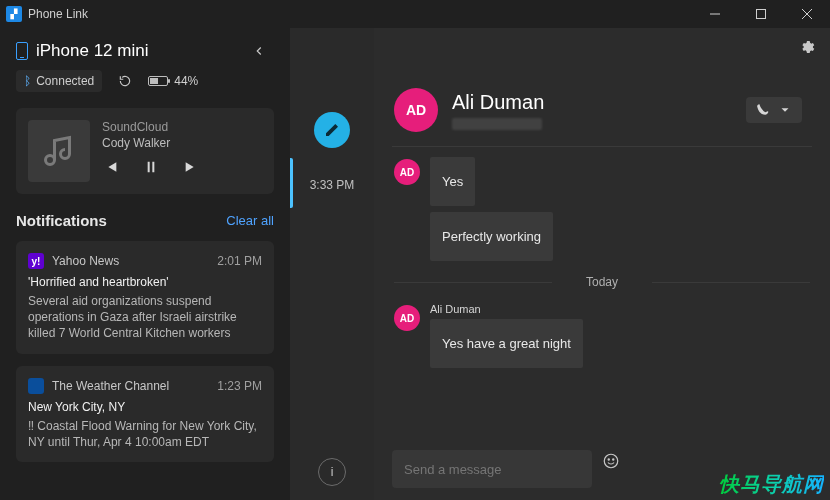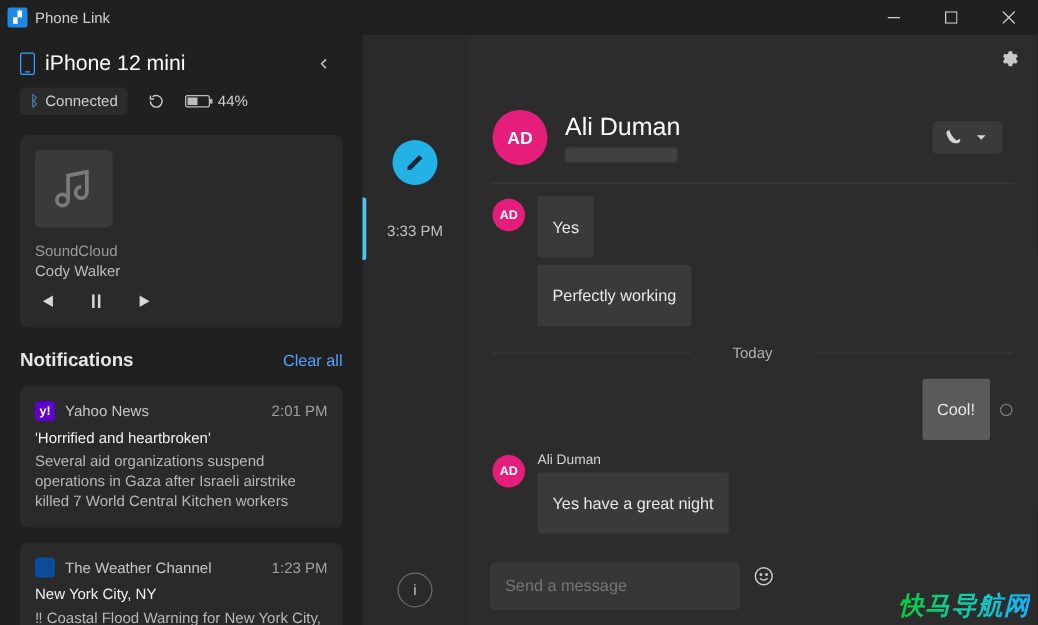--- a/index.html
+++ b/index.html
@@ -31,21 +31,21 @@
   .bt-chip { display:flex; align-items:center; gap:5px; background:rgba(255,255,255,0.05); border-radius:4px; padding:4px 8px;}
   .bt-glyph { font-size:12px; color:#5fb4ff; }
   .refresh-btn { width:22px; height:22px; display:flex; align-items:center; justify-content:center; }
   .battery { display:flex; align-items:center; gap:6px; }
   .battery-shell { width:20px; height:10px; border:1px solid #bdbdbd; border-radius:2px; position:relative; }
   .battery-shell::after{ content:""; position:absolute; right:-3px; top:2px; width:2px; height:4px; background:#bdbdbd; border-radius:1px;}
   .battery-fill { position:absolute; left:1px; top:1px; bottom:1px; width:44%; background:#bdbdbd; }
 
   
   .card { margin: 6px 16px; background:#2a2a2a; border-radius:6px; }
-  .media-card { display:flex; padding:12px; gap:12px; align-items:flex-start;flex-direction:column; }
+  .media-card { display:flex; padding:12px; gap:12px; align-items:flex-start; }
   .media-art { width:62px; height:62px; background:#3a3a3a; border-radius:4px; display:flex; align-items:center; justify-content:center; }
   .media-art svg { width:36px; height:36px; fill:none; stroke:#7a7a7a; stroke-width:2; }
   .media-meta { flex:1; display:flex; flex-direction:column; gap:2px; font-size:12px; }
   .media-source { color:#9a9a9a; }
   .media-track { color:#f0f0f0; font-weight:600; }
   .media-artist { color:#bdbdbd; }
   .media-controls { display:flex; gap:22px; margin-top:6px; align-items:center; }
   .mc { width:18px; height:18px; display:flex; align-items:center; justify-content:center; }
   .mc svg { width:16px; height:16px; fill:#d8d8d8; }
 
@@ -261,24 +261,20 @@
       <div class="msg-block">
         <div class="avatar-sm">AD</div>
         <div class="bubbles">
           <div class="bubble">Yes</div>
           <div class="bubble">Perfectly working</div>
         </div>
       </div>
 
       <div class="day-sep">Today</div>
 
-      <div class="out-row">
-        <div class="bubble bubble-out">Cool!</div>
-        <div class="sent-dot"></div>
-      </div>
 
       <div class="msg-block">
         <div class="avatar-sm">AD</div>
         <div>
           <div class="sender-row">
               <span class="sender-name">Ali Duman</span>
             </div>
           <div class="bubbles">
             <div class="bubble">Yes have a great night</div>
           </div>

